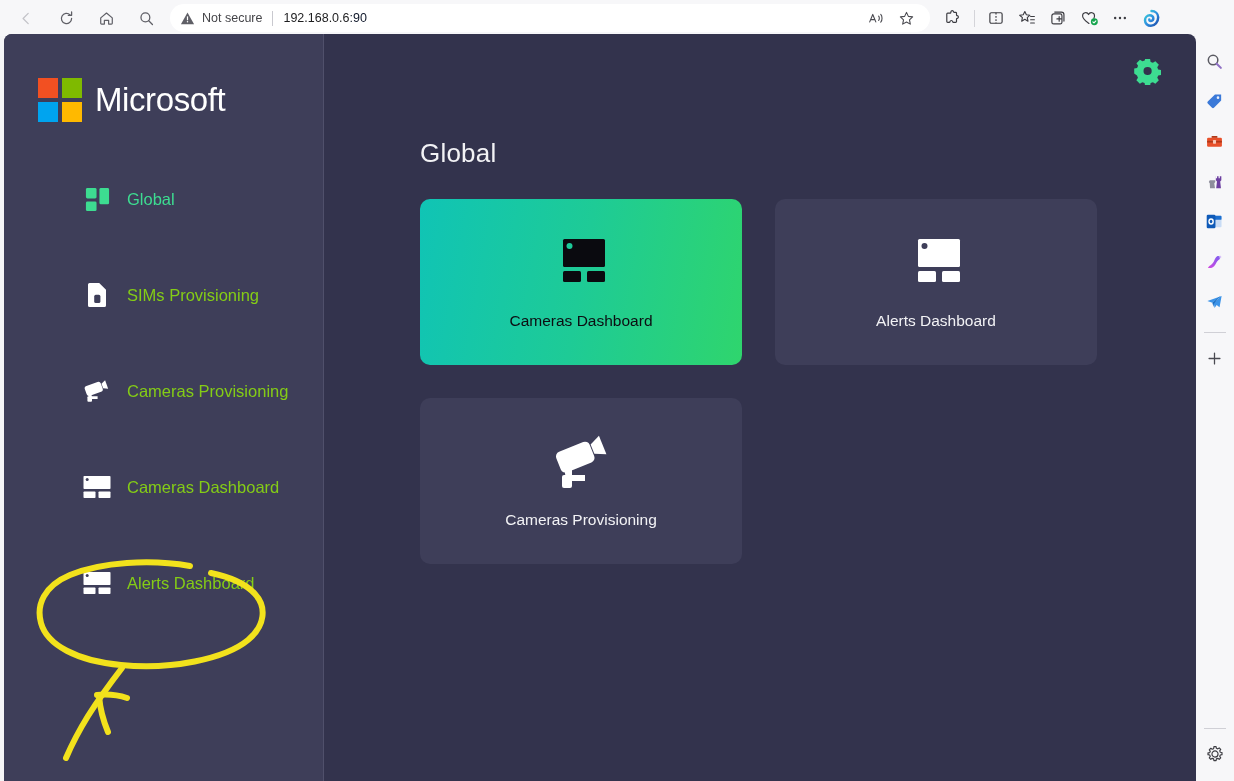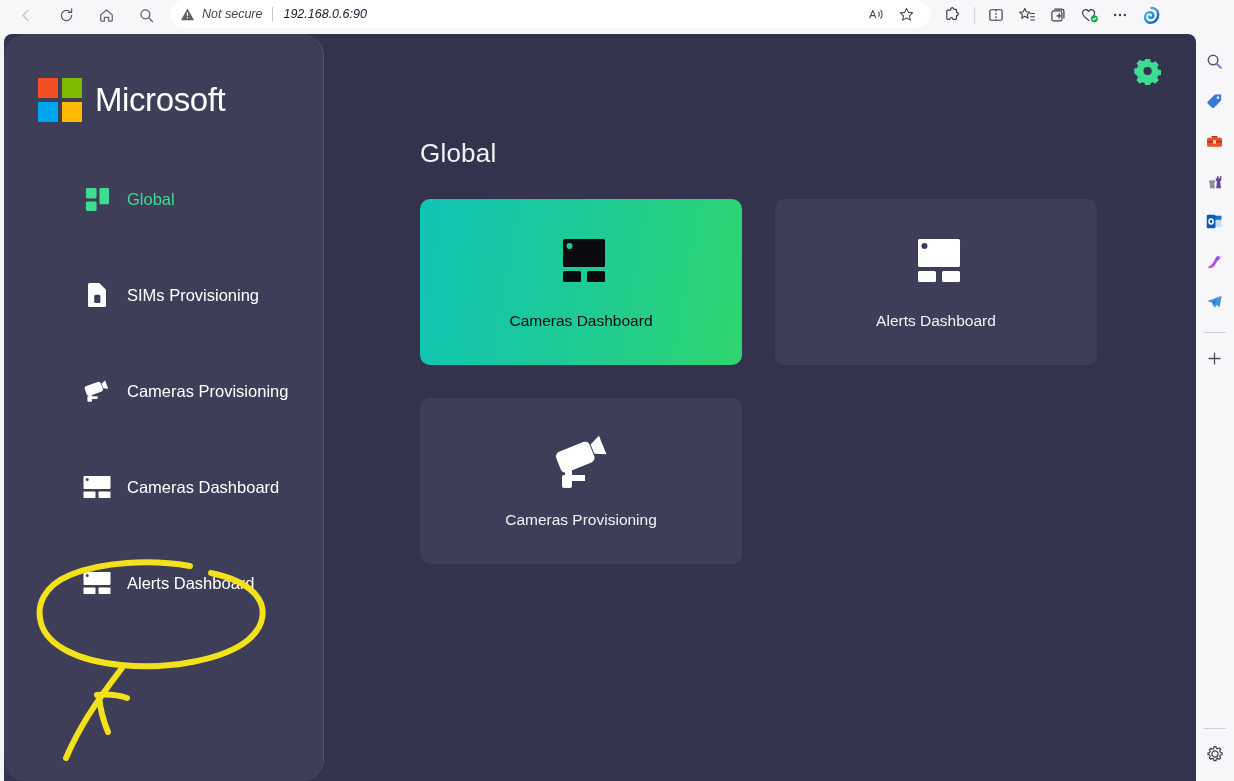--- a/index.html
+++ b/index.html
@@ -6,21 +6,21 @@
   html,body { width:1234px; height:781px; overflow:hidden; }
   body {
     font-family:"Liberation Sans", sans-serif;
     background:#f5f5f7;
   }
 
   
   .browser-top {
     position:absolute; left:0; top:0; width:1234px; height:36px;
     background:#f7f7f9;
-    display:flex; align-items:flex-start;font-style:italic;
+    display:flex; align-items:center;
   }
   .nav-btns { display:flex; align-items:center; gap:4px; padding-left:8px; }
   .nav-btn {
     width:36px; height:30px; border-radius:6px;
     display:flex; align-items:center; justify-content:center;
     color:#5f5f66;
   }
   .nav-btn.disabled { color:#c3c3c8; }
   .addr-wrap {
     flex:1; height:28px; margin:0 8px 0 6px;
@@ -74,21 +74,20 @@
     background:#33334d;
   }
 
   
   .side {
     width:320px; height:100%;
     background:#3e3e59;
     border-right:1px solid #50506b;
     position:relative;
     flex:none;
-    border-radius:22px;
   }
   .ms-logo { display:flex; align-items:center; padding:44px 0 0 34px; }
   .ms-squares {
     width:44px; height:44px;
     display:grid; grid-template-columns:1fr 1fr; grid-template-rows:1fr 1fr;
     gap:4px;
   }
   .ms-squares i { display:block; }
   .ms-word {
     color:#ffffff; font-size:33px; margin-left:13px;
@@ -100,21 +99,21 @@
     display:flex; align-items:center;
     height:58px; padding-left:78px;
     margin-bottom:38px;
     position:relative;
   }
   .nav-ico {
     width:30px; height:30px; flex:none;
     display:flex; align-items:center; justify-content:center;
     margin-right:15px;
   }
-  .nav-label { font-size:16.5px; color:#ffffff; white-space:nowrap; }
+  .nav-label { font-size:16.5px; color:#84cc16; white-space:nowrap; }
   .nav-item.active .nav-label { color:#3ddc91; }
 
   
   .annot { position:absolute; left:0; top:0; width:320px; height:747px;
            pointer-events:none; }
 
   
   .main { flex:1; position:relative; padding:0 0 0 0; }
   .gear-top {
     position:absolute; right:32px; top:20px;

